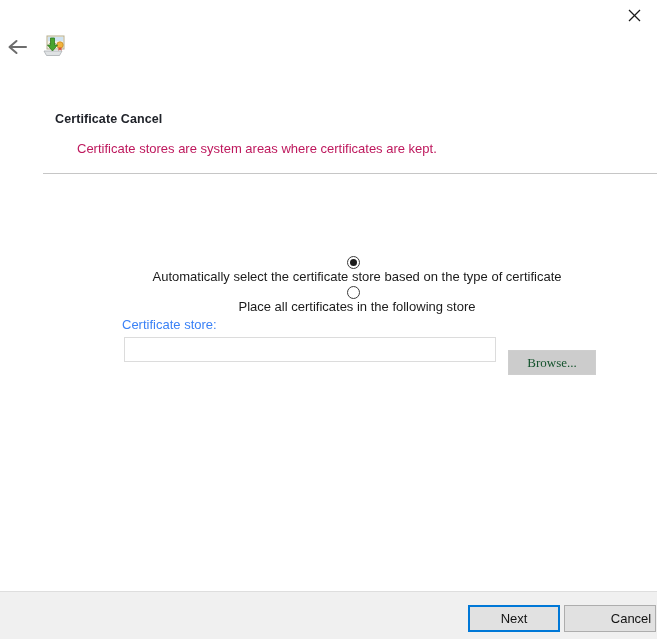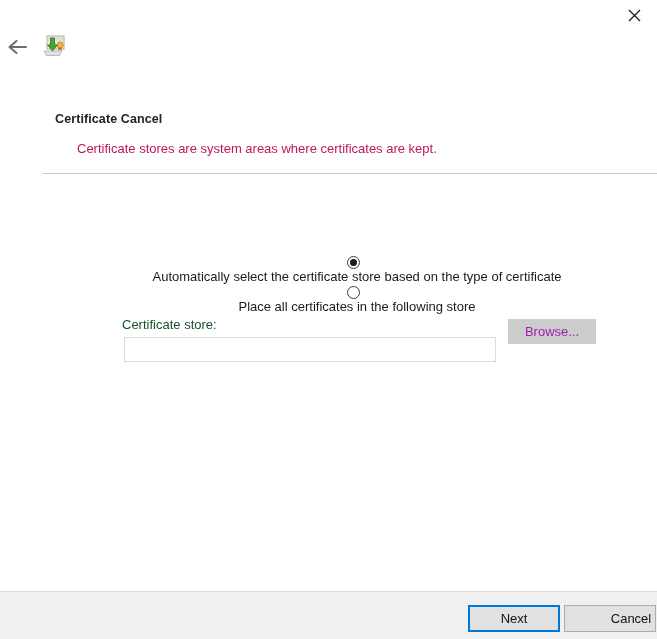--- a/index.html
+++ b/index.html
@@ -155,49 +155,49 @@
     color: #1b1b1b;
     white-space: nowrap;
   }
 
   
   .store-label {
     position: absolute;
     left: 122px;
     top: 317px;
     font-size: 13px;
-    color: #14532d;
+    color: #3b82f6;
     white-space: nowrap;
   }
   .store-input {
     position: absolute;
     left: 124px;
     top: 337px;
     width: 372px;
     height: 25px;
     box-sizing: border-box;
     border: 1px solid #dcdcdc;
     background: #ffffff;
     font-family: "Liberation Sans", sans-serif;
     font-size: 13px;
     color: #6d6d6d;
     padding: 0 4px;
     outline: none;
   }
   .browse-btn {
     position: absolute;
     left: 508px;
-    top: 319px;
+    top: 350px;
     width: 88px;
     height: 25px;
     box-sizing: border-box;
     border: 1px solid #cecece;
     background: #cccccc;
-    color: #a21caf;
-    font-family: Liberation Sans, sans-serif;
+    color: #14532d;
+    font-family: Liberation Serif, serif;
     font-size: 13px;
     line-height: 23px;
     text-align: center;
     padding: 0;
   }
 
   
   .footer {
     position: absolute;
     left: 0;

